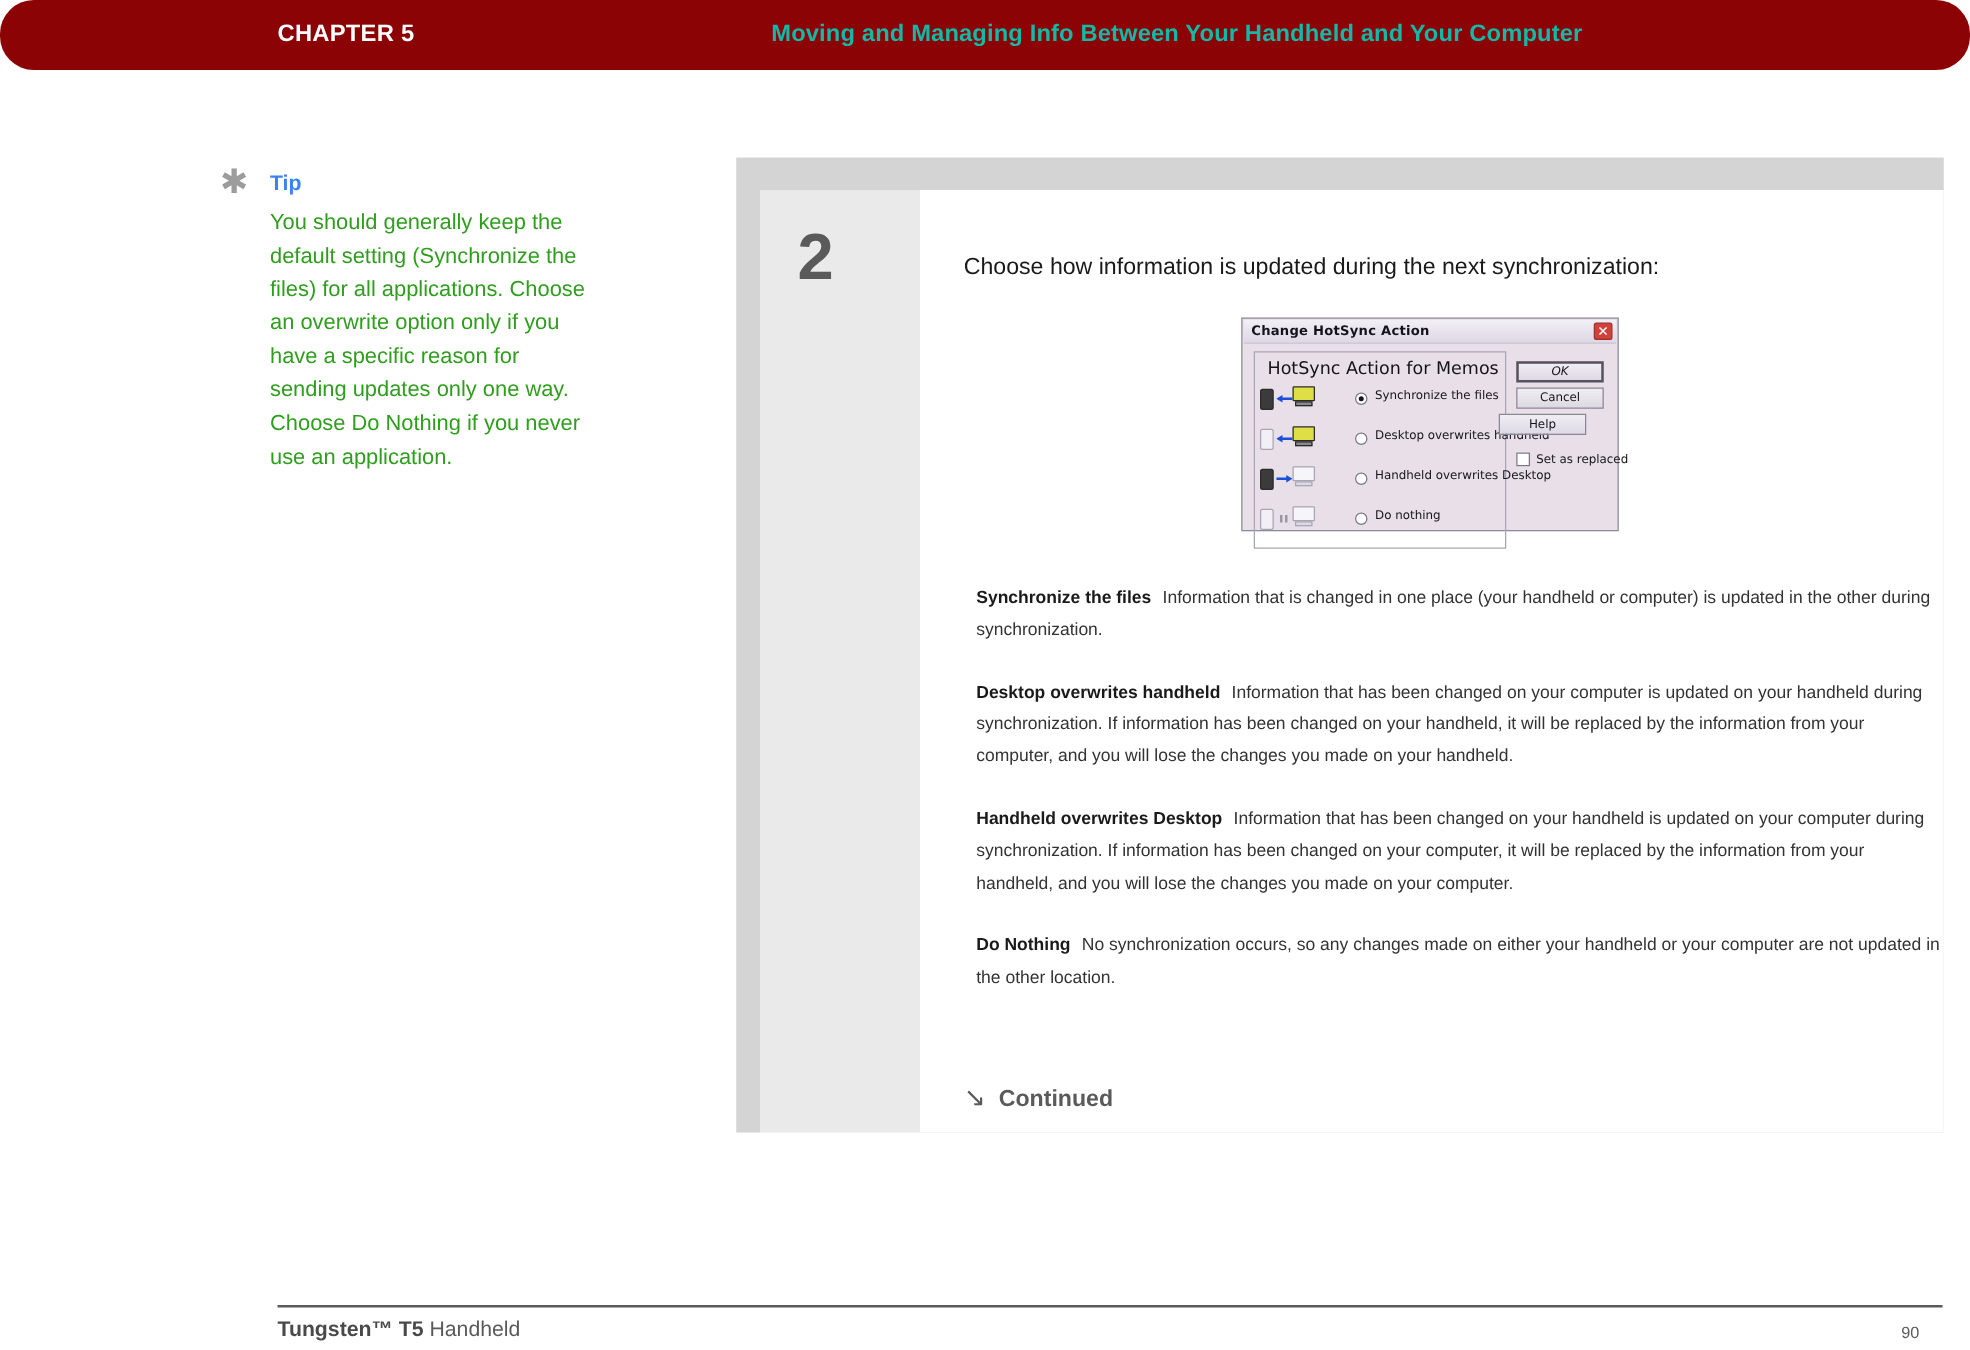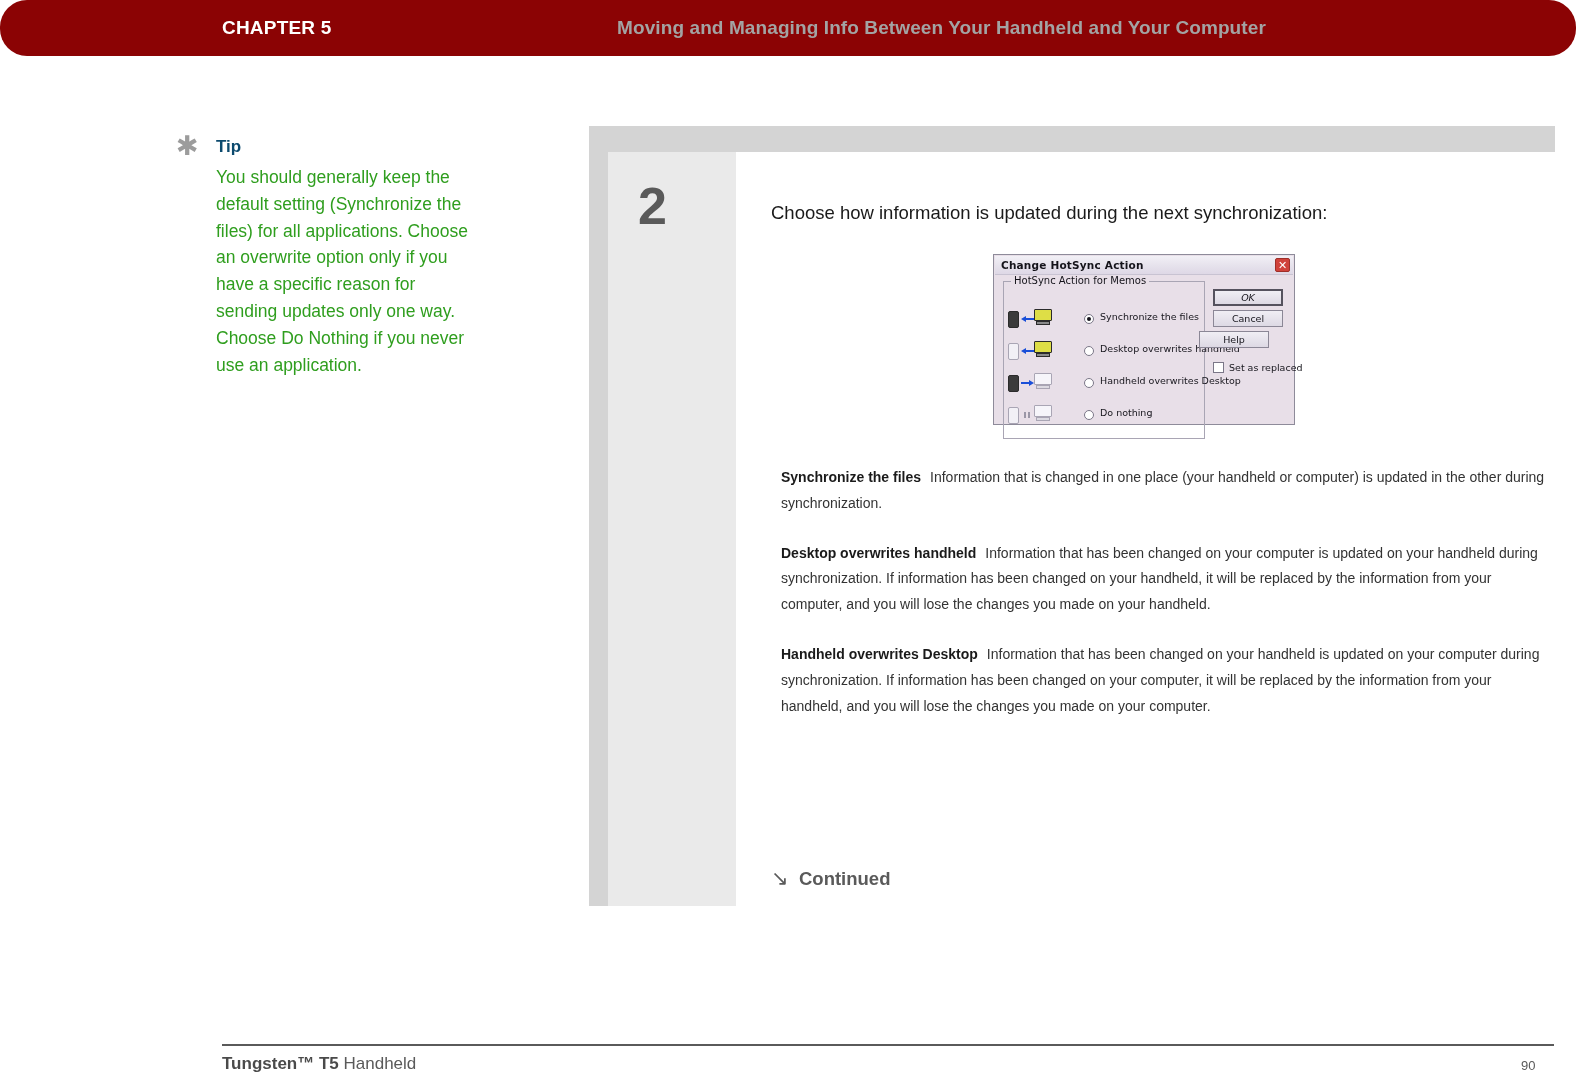--- a/index.html
+++ b/index.html
@@ -31,21 +31,21 @@
     color: #ffffff;
     font-size: 19px;
     font-weight: bold;
     letter-spacing: 0.2px;
     white-space: nowrap;
   }
   .header-title {
     position: absolute;
     left: 617px;
     top: 17px;
-    color: #a3a3a3;
+    color: #14b8a6;
     font-size: 19px;
     font-weight: bold;
     letter-spacing: 0.1px;
     white-space: nowrap;
   }
 
   
   .tip-block {
     position: absolute;
     left: 176px;
@@ -61,21 +61,21 @@
     color: #9c9c9c;
     font-size: 27px;
     line-height: 20px;
     font-weight: bold;
     font-family: "DejaVu Sans", sans-serif;
   }
   .tip-label {
     position: absolute;
     left: 40px;
     top: 5px;
-    color: #0c4a6e;
+    color: #3b82f6;
     font-size: 17px;
     font-weight: bold;
     text-align: right;
   }
   .tip-body {
     position: absolute;
     left: 40px;
     top: 32px;
     width: 252px;
     color: #2F9E1E;
@@ -193,24 +193,24 @@
     left: 9px;
     top: 26px;
     width: 202px;
     height: 158px;
     border: 1px solid #a9a5b4;
     box-sizing: border-box;
   }
   .groupbox-label {
     position: absolute;
     left: 17px;
-    top: 20px;
+    top: 32px;
     background: #e8dfe8;
     padding: 0 3px;
-    font-size: 10px;
+    font-size: 14px;
     color: #14131a;
     white-space: nowrap;
   }
 
   .opt-row {
     position: absolute;
     left: 14px;
     height: 26px;
   }
   .opt-icon {
@@ -529,20 +529,23 @@
         </div>
 
         <div class="def-para">
           <b>Desktop overwrites handheld</b><span class="def-gap"></span><span>Information that has been changed on your computer is updated on your handheld during synchronization. If information has been changed on your handheld, it will be replaced by the information from your computer, and you will lose the changes you made on your handheld.</span>
         </div>
 
         <div class="def-para">
           <b>Handheld overwrites Desktop</b><span class="def-gap"></span><span>Information that has been changed on your handheld is updated on your computer during synchronization. If information has been changed on your computer, it will be replaced by the information from your handheld, and you will lose the changes you made on your computer.</span>
         </div>
 
+        <div class="def-para">
+          <b>Do Nothing</b><span class="def-gap"></span><span>No synchronization occurs, so any changes made on either your handheld or your computer are not updated in the other location.</span>
+        </div>
 
       </div>
 
       <div class="continued">
         <div class="cont-arrow">↘</div>
         <div class="cont-text">Continued</div>
       </div>
 
     </div>
   </div>

